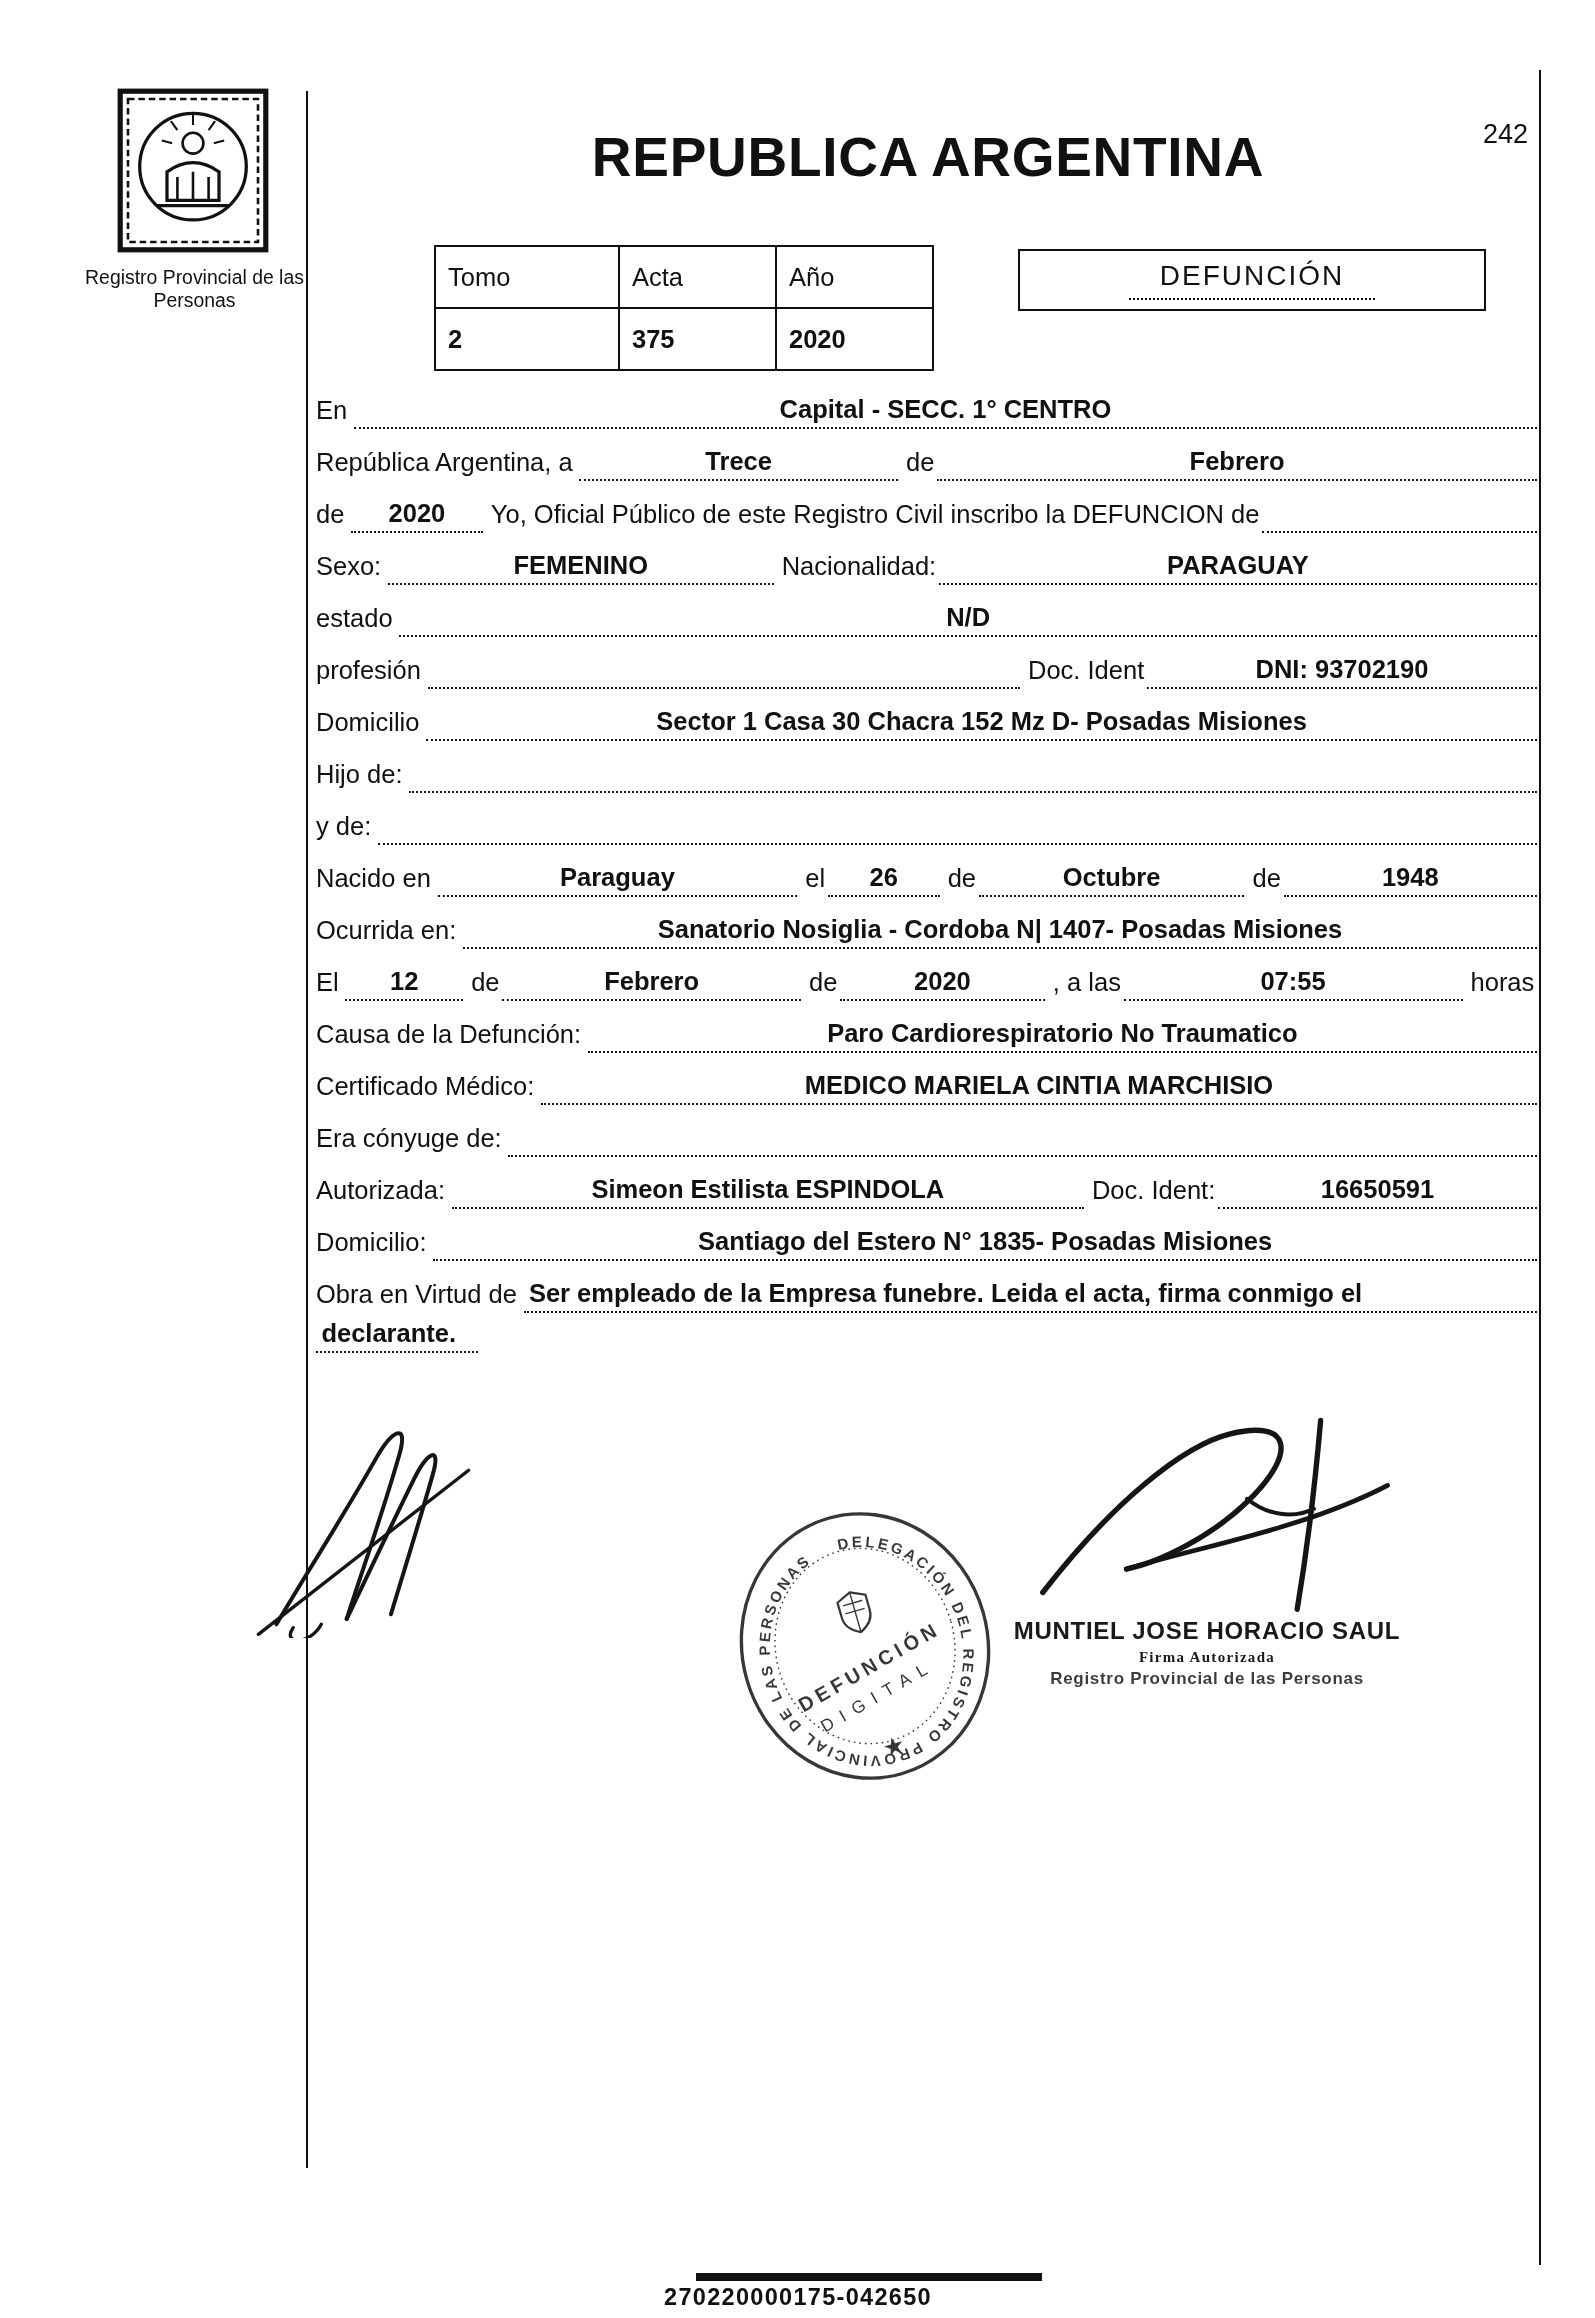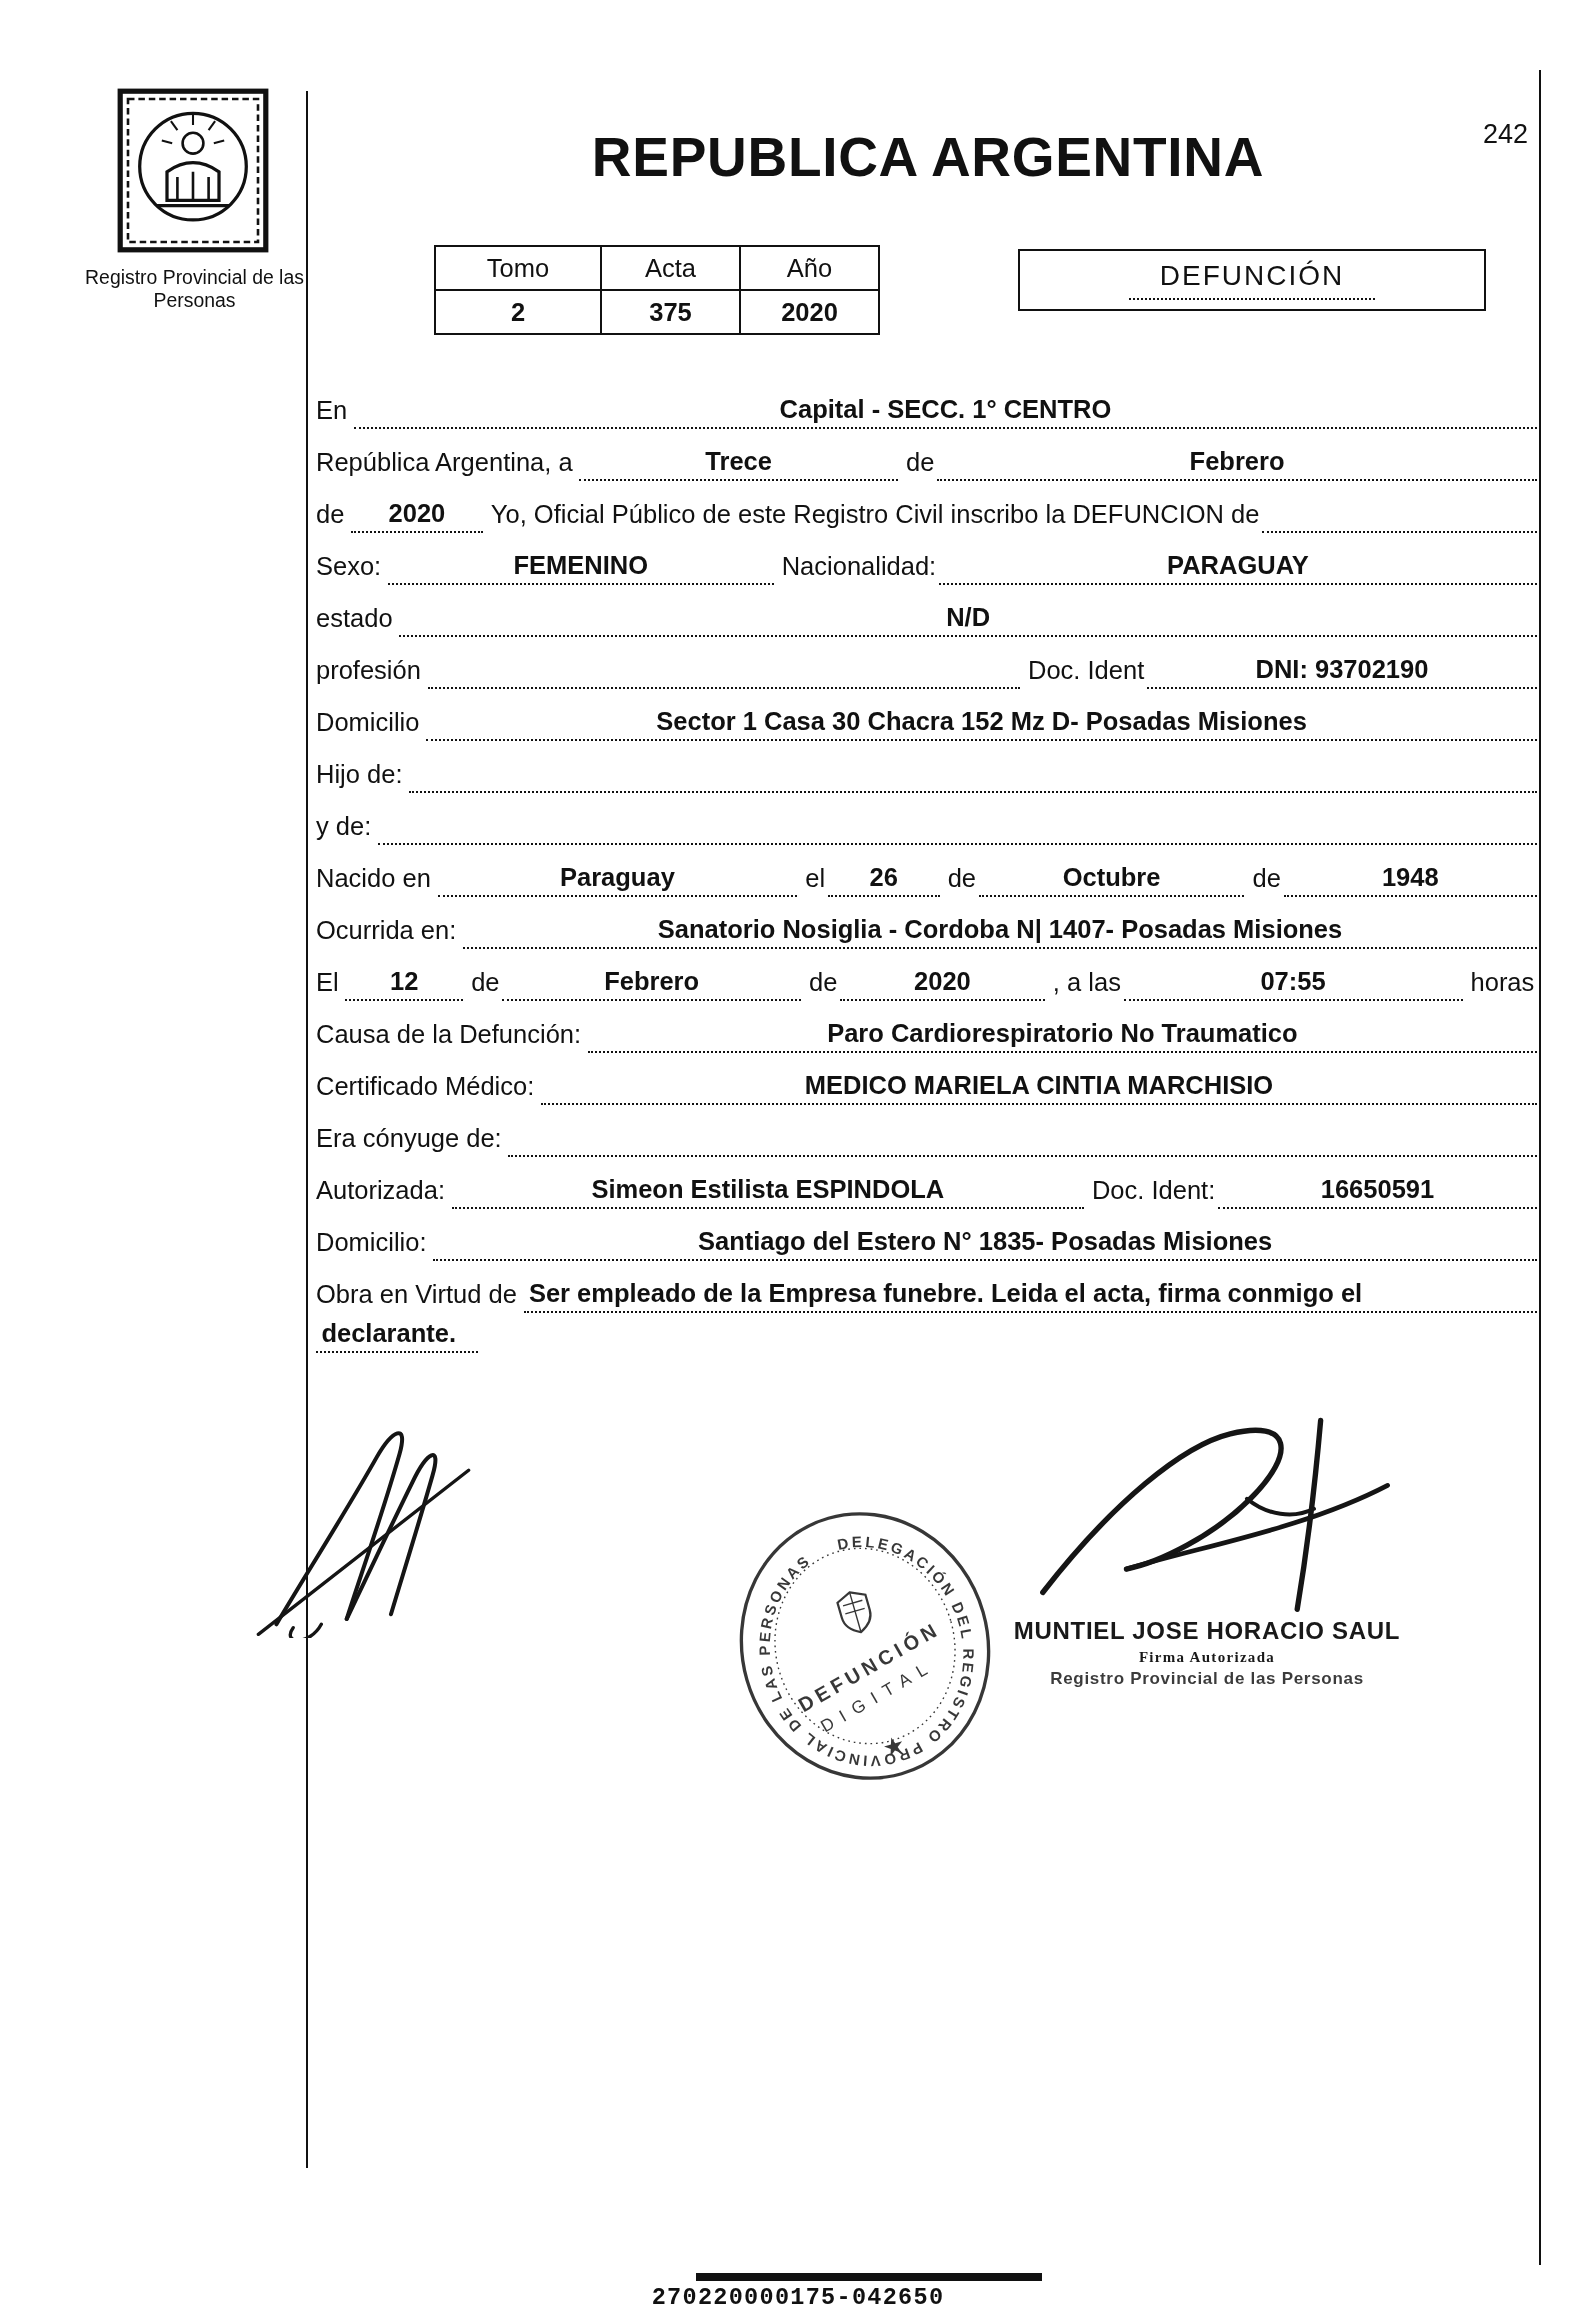--- a/index.html
+++ b/index.html
@@ -10,21 +10,21 @@
   .vline{position:absolute;background:#111;width:2px;}
   .page-number{position:absolute;top:119px;left:1483px;font-size:27px;}
   
   .seal{position:absolute;left:115px;top:86px;width:156px;height:169px;}
   .seal-caption{position:absolute;left:74px;top:266px;width:241px;text-align:center;
     font-size:19.4px;line-height:23px;}
   .title{position:absolute;left:375px;top:125px;width:1106px;text-align:center;
     font-size:55px;font-weight:bold;letter-spacing:0.7px;}
   
   .rec-table{position:absolute;left:434px;top:245px;border-collapse:collapse;}
-  .rec-table td{border:2px solid #111;text-align:center;font-size:25.5px;height:36px;padding:3px;}
+  .rec-table td{border:2px solid #111;font-size:25.5px;height:36px;padding:12px;}
   .rec-table td.c1{width:158px;} .rec-table td.c2{width:131px;} .rec-table td.c3{width:131px;}
   .rec-table tr.vals td{font-weight:bold;}
   
   .type-box{position:absolute;left:1018px;top:249px;width:464px;height:58px;border:2px solid #111;
     display:flex;align-items:center;justify-content:center;}
   .type-box span{font-size:28px;letter-spacing:2px;border-bottom:2px dotted #111;padding:0 31px 5.4px;}
   
   .form{position:absolute;left:316px;top:377px;right:59px;font-size:25.5px;line-height:31px;}
   .row{display:flex;align-items:flex-end;height:52px;}
   .row.short{height:40px;}
@@ -37,21 +37,21 @@
   .sig{position:absolute;}
   svg .ink{fill:none;stroke:#151515;stroke-linecap:round;}
   .stamp-svg{position:absolute;left:731px;top:1502px;width:268px;height:288px;opacity:.88;}
   .auth{position:absolute;left:1006px;top:1617px;width:402px;text-align:center;color:#191919;}
   .auth .nm{font-size:24px;font-weight:bold;letter-spacing:0.7px;}
   .auth .rl{font-size:15px;font-weight:bold;font-family:"Liberation Serif",serif;margin-top:4px;letter-spacing:1.3px;}
   .auth .org{font-size:17px;font-weight:bold;margin-top:2.7px;letter-spacing:0.7px;opacity:.85;}
   
   .footer-bar{position:absolute;left:696px;top:2273px;width:346px;height:8px;background:#111;}
   .footer-code{position:absolute;left:0;top:2284px;width:1596px;text-align:center;
-    font-size:23.5px;font-weight:bold;letter-spacing:1.3px;font-family:Liberation Mono, monospace;}
+    font-size:23.5px;font-weight:bold;letter-spacing:1.3px;}
 </style>
 </head>
 <body>
 
 <div class="vline" style="left:306px;top:91px;height:2077px;"></div>
 <div class="vline" style="left:1539px;top:70px;height:2195px;"></div>
 
 <div class="page-number">242</div>
 
 <svg class="seal" viewBox="0 0 120 130">

